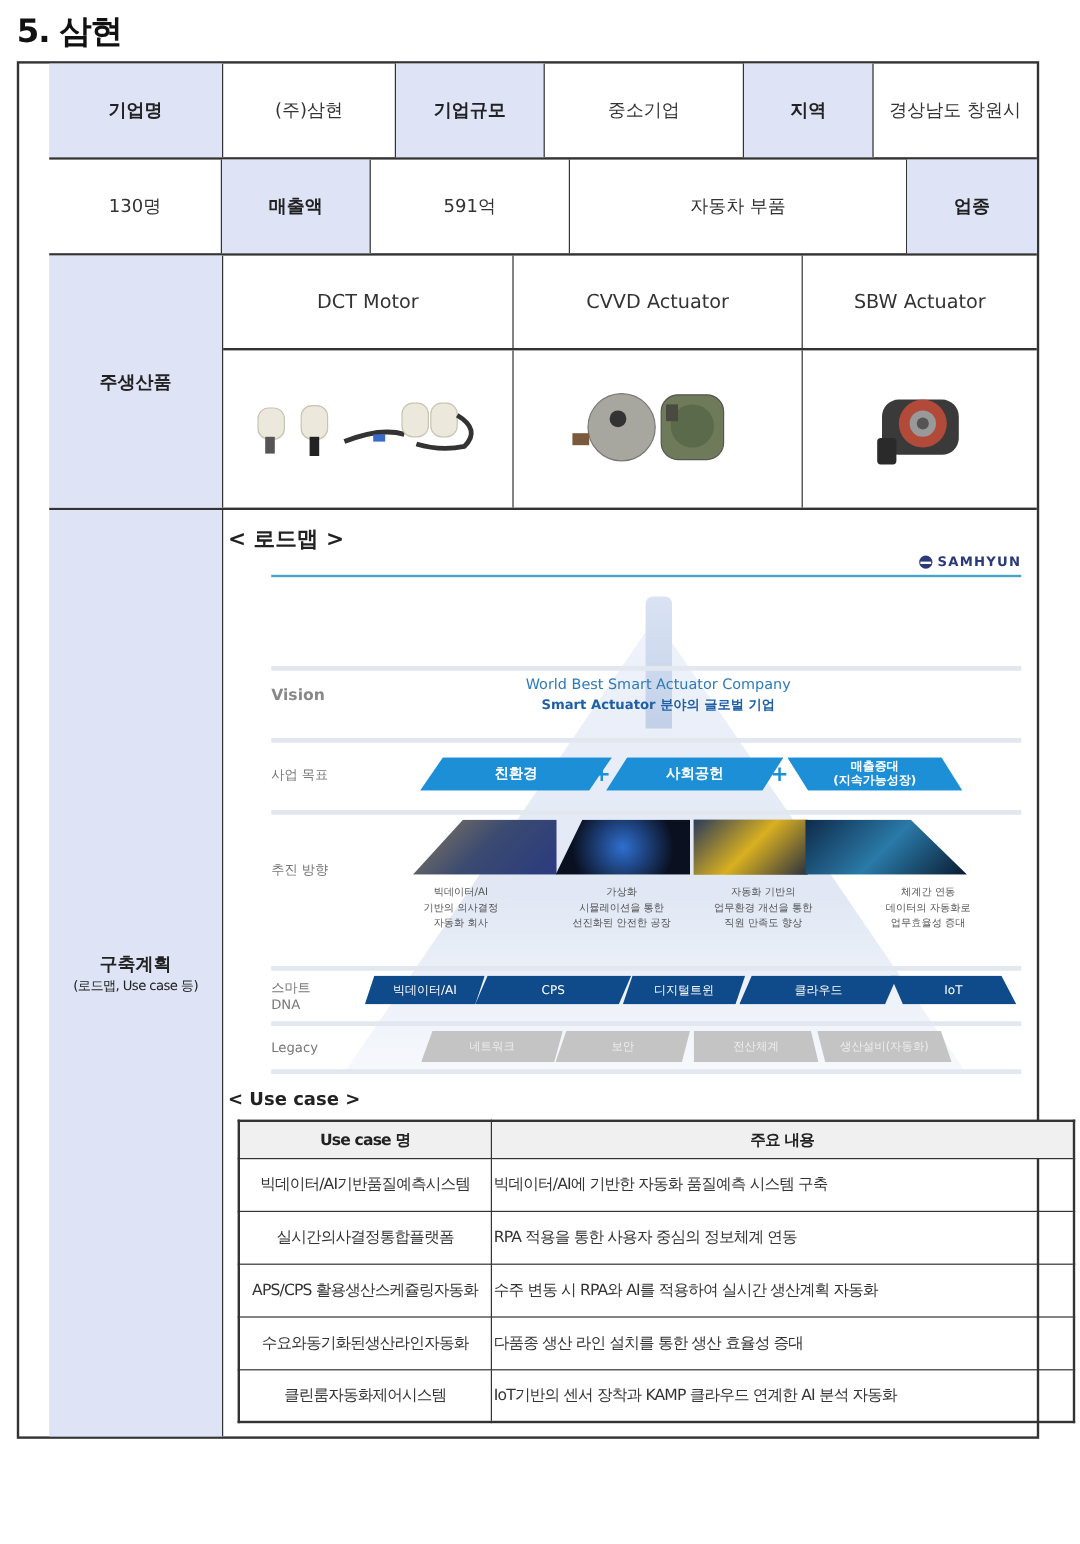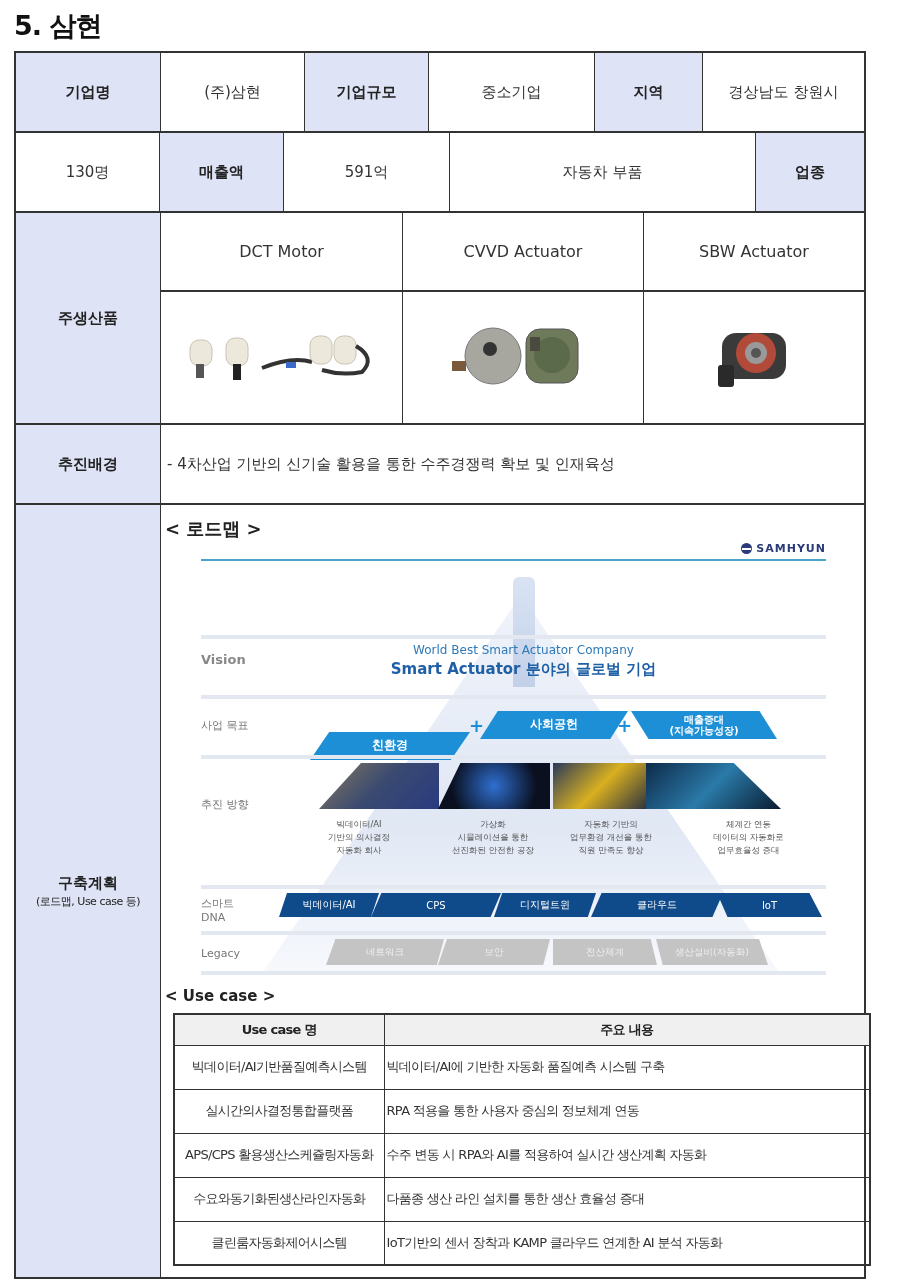--- a/index.html
+++ b/index.html
@@ -1,21 +1,21 @@
 <!DOCTYPE html>
 <html><head>
 <meta charset="utf-8">
 <style>
   * { box-sizing: border-box; margin: 0; padding: 0; }
   html, body { width: 900px; height: 1287px; background: #ffffff; overflow: hidden; }
   body { font-family: "DejaVu Sans", "Liberation Sans", sans-serif; color: #222; position: relative; }
 
   .page-title { position: absolute; left: 14px; top: 8px; font-size: 27px; font-weight: bold; color: #111; letter-spacing: -1px; }
 
-  .main-table { position: absolute; left: 14px; top: 51px; width: 852px; border: 2px solid #333; }
+  .main-table { position: absolute; left: 14px; top: 51px; width: 852px; border: 2px solid #333; padding-left: 25px; }
   .row { display: flex; border-bottom: 2px solid #333; }
   .row:last-child { border-bottom: none; }
   .cell { display: flex; align-items: center; justify-content: center; font-size: 15px; color: #333; border-right: 1.5px solid #333; text-align: center; }
   .cell:last-child { border-right: none; }
   .hdr { background: #dee3f5; font-weight: bold; color: #222; }
 
   .r-basic { height: 80px; }
   .c-l1 { width: 145px; }
   .c-v1 { width: 144px; }
   .c-l2 { width: 124px; }
@@ -45,21 +45,21 @@
   .roadmap { position: absolute; left: 40px; top: 30px; width: 625px; height: 445px; }
   .rm-logo { position: absolute; right: 0; top: 7px; font-size: 11px; font-weight: bold; color: #2b3a7a; letter-spacing: 1px; display: flex; align-items: center; gap: 4px; }
   .rm-logo .dot { width: 11px; height: 11px; border-radius: 50%; background: #2b3a7a; position: relative; }
   .rm-logo .dot::after { content: ""; position: absolute; left: 1px; right: 1px; top: 5px; height: 1.5px; background: #fff; }
   .rm-topline { position: absolute; left: 0; right: 0; top: 24px; height: 2px; background: #4aa3c8; }
   .rm-band { position: absolute; left: 0; right: 0; height: 4px; background: #e3e8f0; }
   .rm-label { position: absolute; left: 0; font-size: 11px; color: #777; }
   .pyramid { position: absolute; left: 60px; top: 60px; width: 520px; height: 380px; background: linear-gradient(180deg, #eef2fa 0%, #dde5f3 60%, #f6f8fc 100%); clip-path: polygon(50% 0, 100% 100%, 0 100%); opacity: 0.9; }
   .lighthouse { position: absolute; left: 312px; top: 42px; width: 22px; height: 110px; background: linear-gradient(180deg, #d9e3f3, #c2d0e8); border-radius: 6px 6px 0 0; }
   .vision-en { position: absolute; left: 0; right: 0; top: 108px; text-align: center; font-size: 12px; color: #2e7ab8; padding-left: 20px; }
-  .vision-ko { position: absolute; left: 0; right: 0; top: 125px; text-align: center; font-size: 15px; font-weight: bold; color: #1f5fa6; padding-left: 20px; }
+  .vision-ko { position: absolute; left: 0; right: 0; top: 125px; text-align: center; font-size: 11px; font-weight: bold; color: #1f5fa6; padding-left: 20px; }
 
   .goal { position: absolute; top: 176px; height: 28px; background: #1c8fd6; color: #fff; font-size: 12px; font-weight: bold; display: flex; align-items: center; justify-content: center; text-align: center; line-height: 1.1; clip-path: polygon(12% 0, 100% 0, 88% 100%, 0 100%); }
   .goal.g3 { clip-path: polygon(0 0, 88% 0, 100% 100%, 12% 100%); font-size: 10px; }
   .plus { position: absolute; top: 180px; font-size: 18px; font-weight: bold; color: #1c8fd6; }
 
   .dir-img { position: absolute; top: 228px; height: 46px; }
   .dir-img.d1 { background: linear-gradient(135deg, #8a7a60, #3a4a70 50%, #2a3a80); clip-path: polygon(35% 0, 100% 0, 100% 100%, 0 100%); }
   .dir-img.d2 { background: radial-gradient(circle at 50% 50%, #2f6fd0, #0a1020 70%); clip-path: polygon(20% 0, 100% 0, 100% 100%, 0 100%); }
   .dir-img.d3 { background: linear-gradient(135deg, #2a3a5a, #d9b020 50%, #2a3040); }
   .dir-img.d4 { background: linear-gradient(135deg, #0e2a4a, #2a7aa8 50%, #0a1a30); clip-path: polygon(0 0, 65% 0, 100% 100%, 0 100%); }
@@ -143,24 +143,20 @@
             <circle cx="42" cy="30" r="20" fill="#b24a3a"></circle>
             <circle cx="42" cy="30" r="11" fill="#999"></circle>
             <circle cx="42" cy="30" r="5" fill="#555"></circle>
             <rect x="4" y="42" width="16" height="22" rx="3" fill="#2a2a2a"></rect>
           </svg>
         </div>
       </div>
     </div>
   </div>
 
-  <div class="row r-bg">
-    <div class="cell hdr c-l1">추진배경</div>
-    <div class="cell bg-text">- 4차산업 기반의 신기술 활용을 통한 수주경쟁력 확보 및 인재육성</div>
-  </div>
 
   <div class="row r-plan">
     <div class="cell hdr c-l1 plan-label">
       <span>구축계획</span>
       <span class="sub">(로드맵, Use case 등)</span>
     </div>
     <div class="plan-body">
       <div class="section-title" style="top:12px;">&lt; 로드맵 &gt;</div>
 
       <div class="roadmap">
@@ -173,21 +169,21 @@
         <div class="pyramid"></div>
         <div class="lighthouse"></div>
 
         <div class="rm-band" style="top:100px;"></div>
         <div class="rm-label" style="top:117px;font-size:13px;color:#888;font-weight:bold;">Vision</div>
         <div class="vision-en">World Best Smart Actuator Company</div>
         <div class="vision-ko">Smart Actuator 분야의 글로벌 기업</div>
         <div class="rm-band" style="top:160px;"></div>
 
         <div class="rm-label" style="top:183px;">사업 목표</div>
-        <div class="goal" style="left:109px;width:160px;margin-top:21px;">친환경</div>
+        <div class="goal" style="left:124px;width:160px;">친환경</div>
         <div class="plus" style="left:268px;">+</div>
         <div class="goal" style="left:279px;width:148px;">사회공헌</div>
         <div class="plus" style="left:416px;">+</div>
         <div class="goal g3" style="left:430px;width:146px;white-space:pre-line;">매출증대
 (지속가능성장)</div>
         <div class="rm-band" style="top:220px;"></div>
 
         <div class="rm-label" style="top:262px;">추진 방향</div>
         <div class="dir-img d1" style="left:118px;width:120px;"></div>
         <div class="dir-img d2" style="left:237px;width:112px;"></div>

